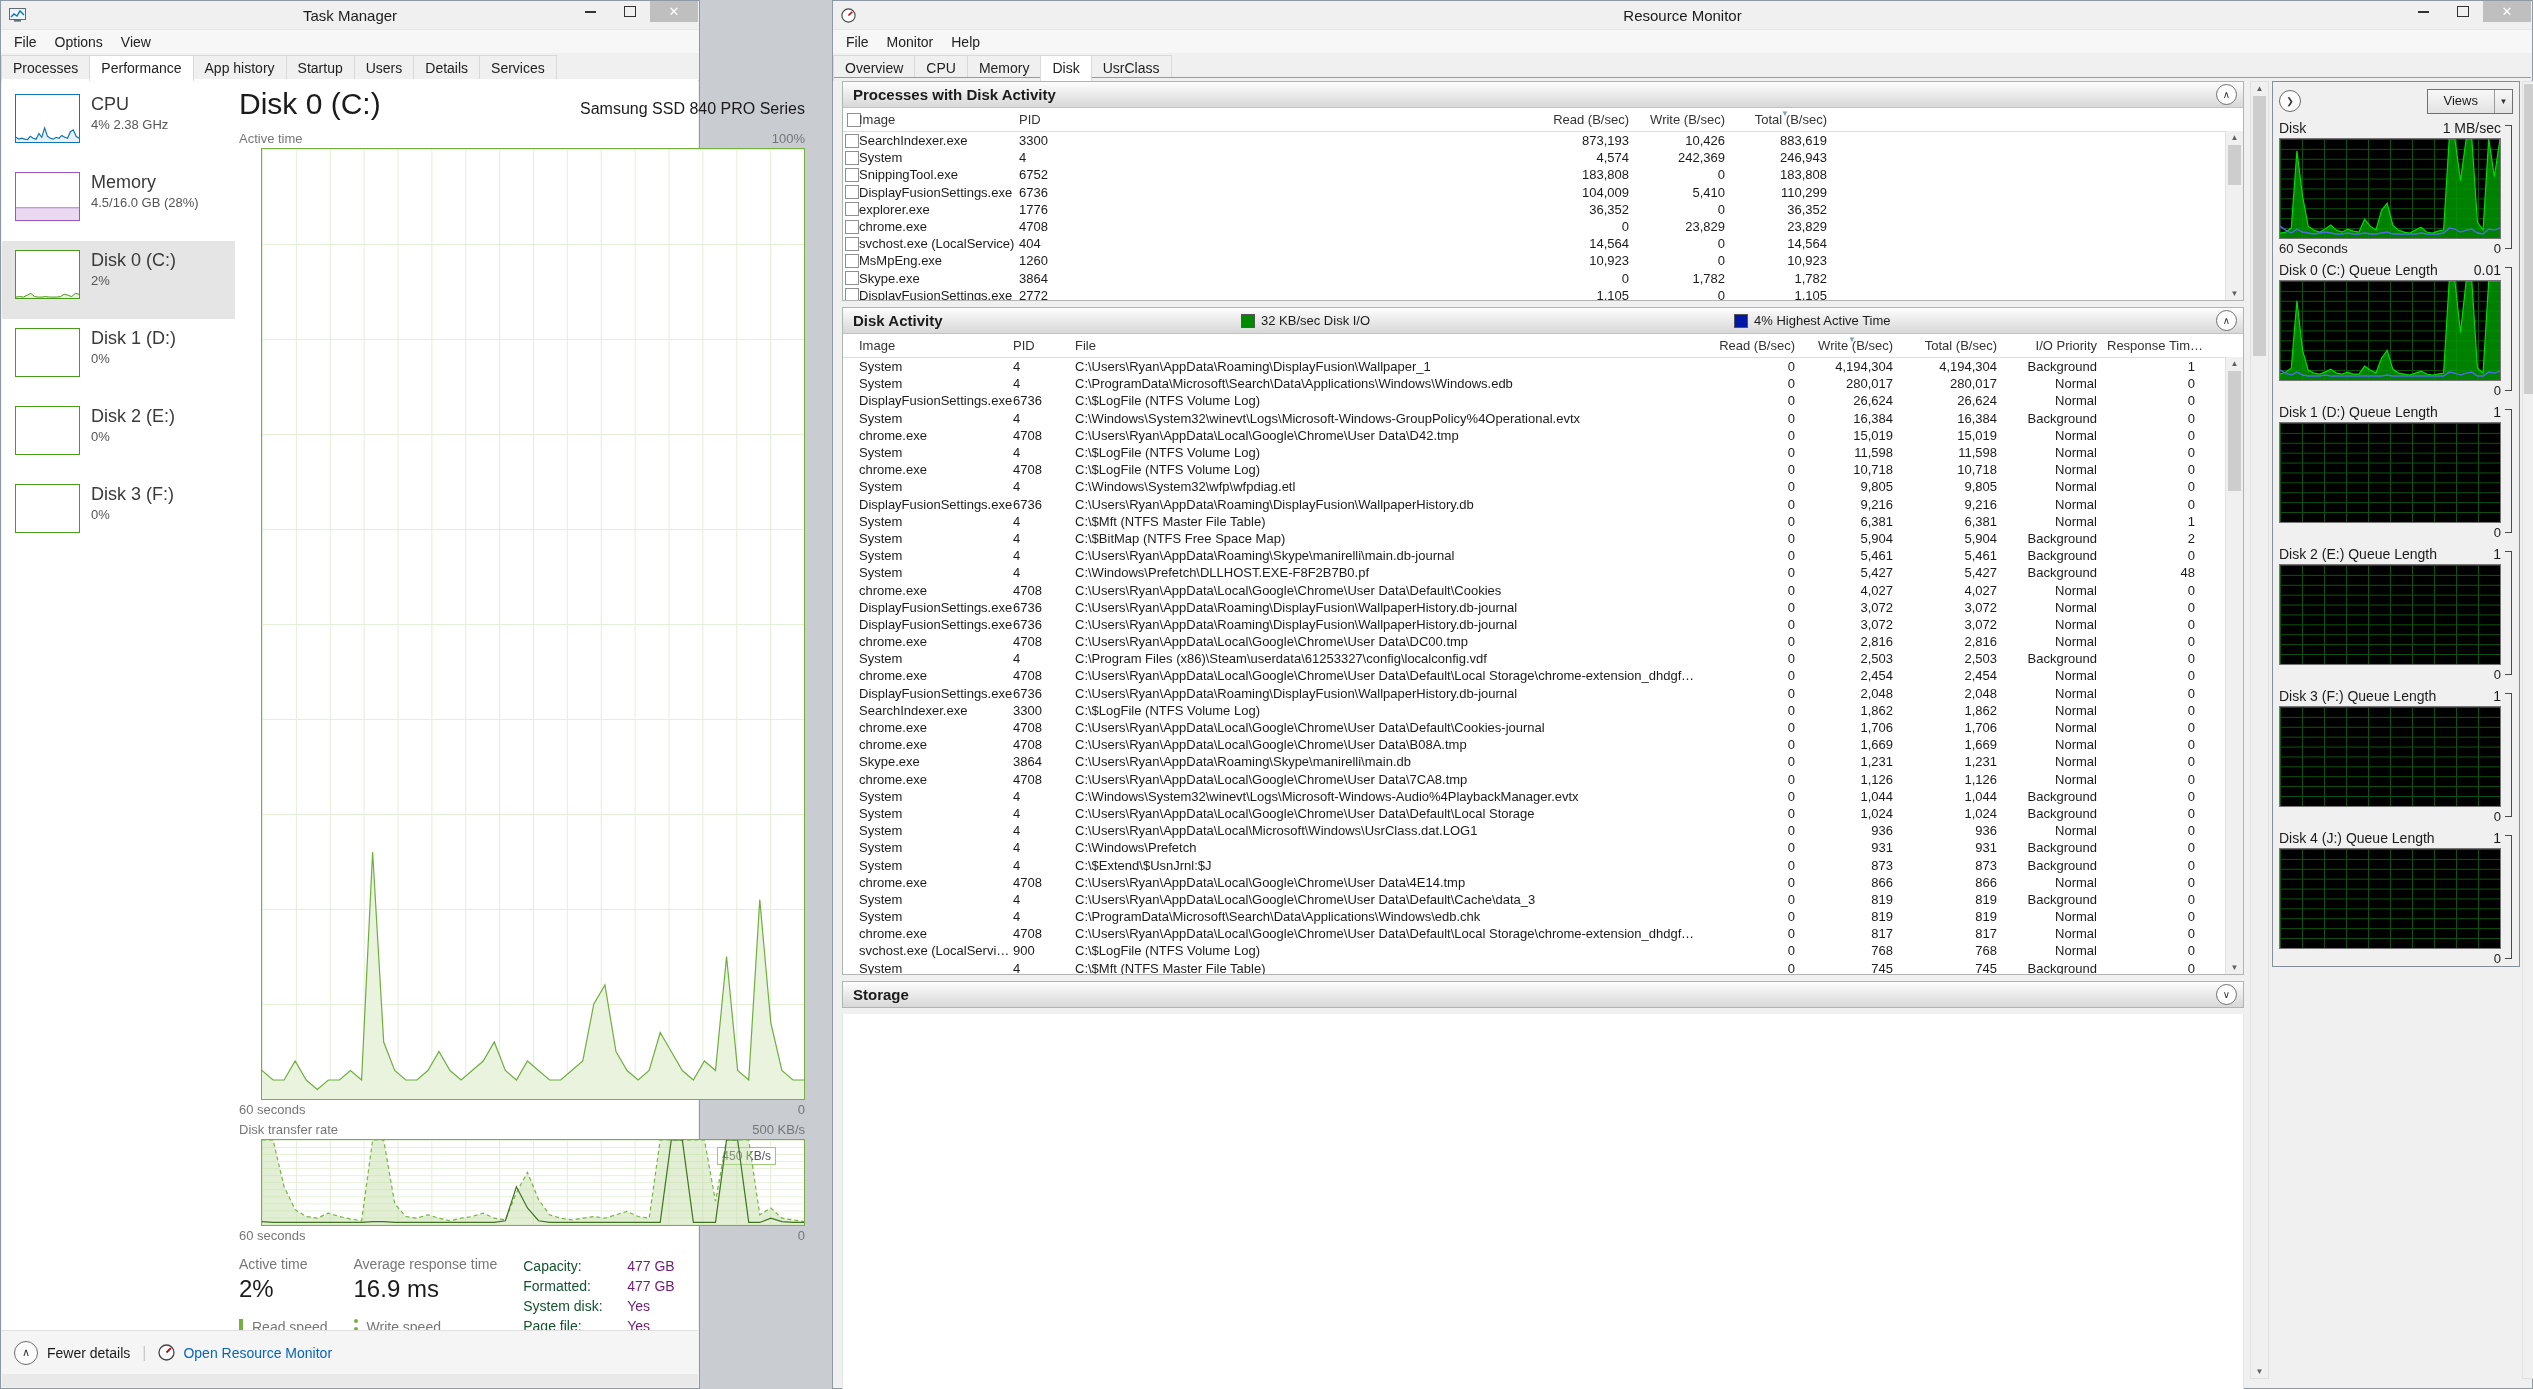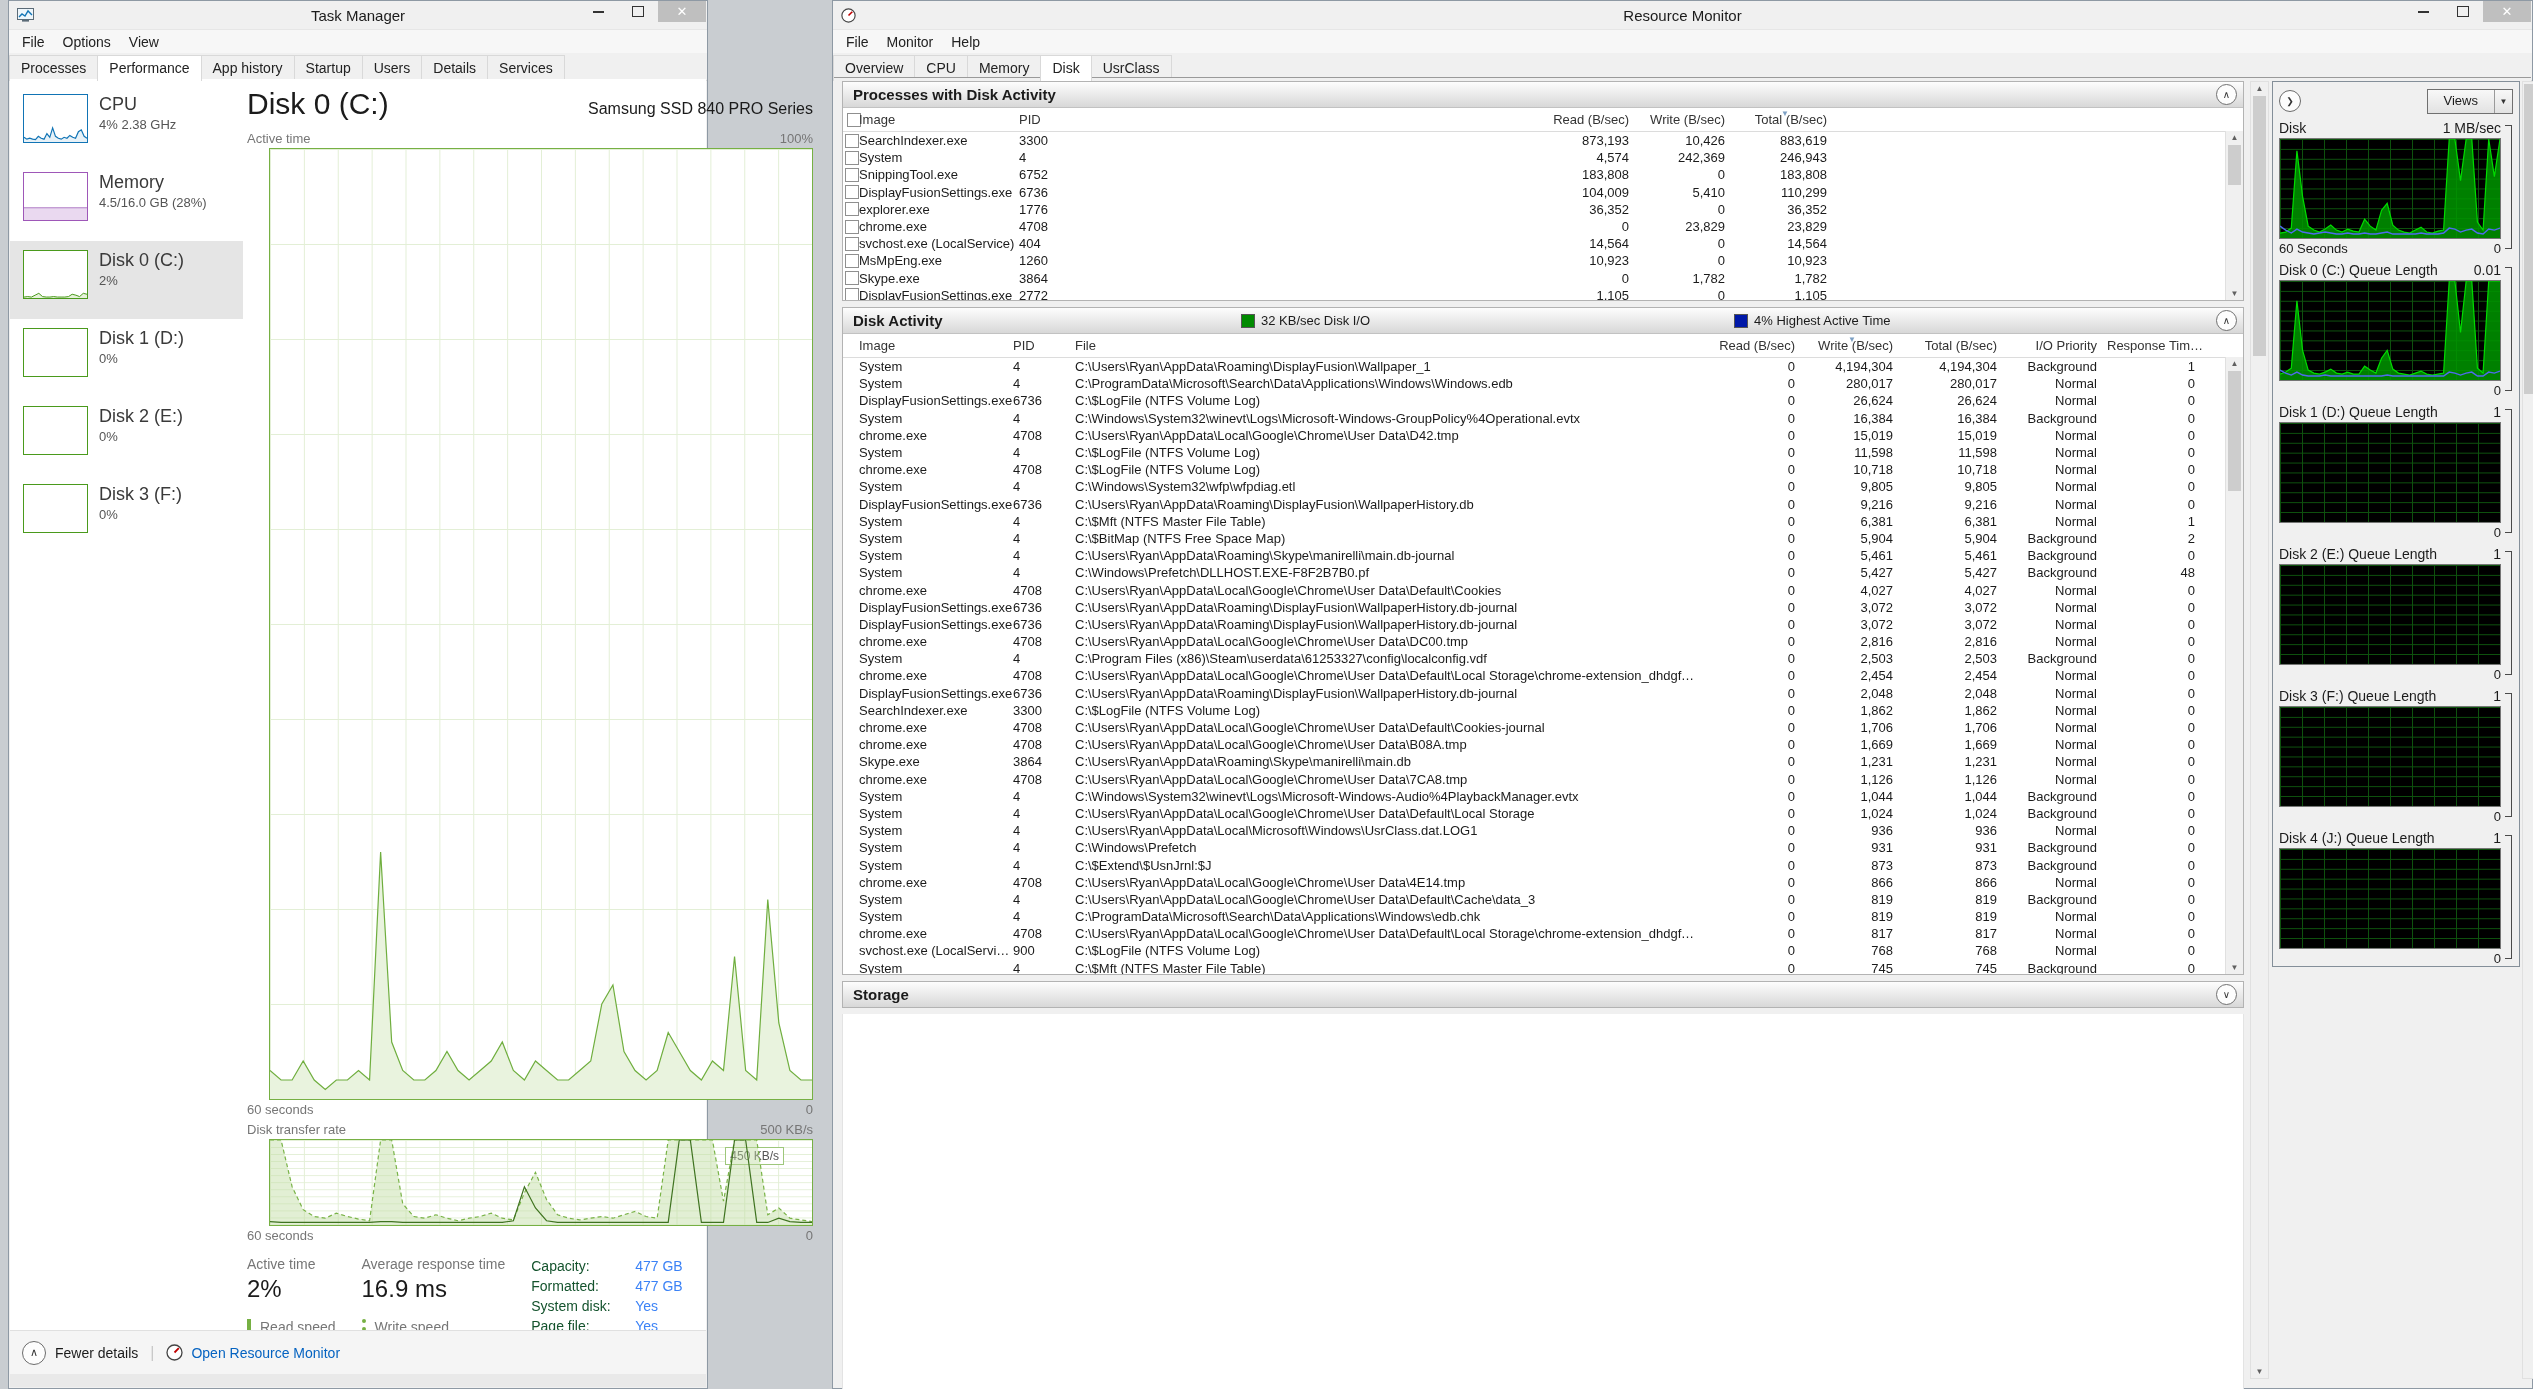--- a/index.html
+++ b/index.html
@@ -1,18 +1,18 @@
 <!DOCTYPE html>
 <html><head>
 <meta charset="utf-8">
 <style>
   html,body{margin:0;padding:0;background:#9fa4a9;font-family:"Liberation Sans",sans-serif;}
   .screen{position:relative;width:2533px;height:1389px;background:#c9cdd1;overflow:hidden;}
   .window{position:absolute;background:#f0f0f0;border:1px solid #8e99a4;box-sizing:border-box;}
-  .win-tm{left:8px;top:0;width:700px;height:1389px;}
+  .win-tm{left:0;top:0;width:700px;height:1389px;}
   .win-rm{left:832px;top:0;width:1701px;height:1389px;}
 
   
   .titlebar{position:relative;height:28px;display:flex;align-items:center;}
   .titlebar .title{position:absolute;left:0;right:0;text-align:center;font-size:15px;color:#1b1b1b;}
   .appicon{margin-left:8px;width:17px;height:15px;z-index:2;}
   .winbtns{position:absolute;right:1px;top:0;display:flex;height:21px;z-index:3;}
   .winbtn{width:40px;display:flex;align-items:center;justify-content:center;}
   .glyph-min{width:11px;height:2px;background:#333;}
   .glyph-max{width:10px;height:9px;border:1.5px solid #333;}
@@ -52,21 +52,21 @@
   .stat-col{margin-right:26px;}
   .stat-label{font-size:14px;color:#767676;white-space:nowrap;}
   .stat-value{font-size:24px;color:#1b1b1b;margin-top:3px;}
   .speed-box{margin-top:16px;padding-left:9px;}
   .speed-read{border-left:4px solid #76b043;}
   .speed-write{border-left:4px dotted #76b043;}
   .speed-value{font-size:22px;color:#1b1b1b;margin-top:2px;}
   .detail-grid{font-size:14px;}
   .drow{display:flex;height:20px;align-items:center;}
   .dlabel{width:104px;color:#14532d;}
-  .dvalue{color:#3b82f6;}
+  .dvalue{color:#701a75;}
 
   .tm-footer{position:absolute;left:1px;right:1px;bottom:14px;height:43px;border-top:1px solid #e0e0e0;background:#f5f5f5;display:flex;align-items:center;padding-left:12px;}
   .tm-footstrip{position:absolute;left:1px;right:1px;bottom:1px;height:13px;background:#e9e9e9;}
   .circle-btn{width:22px;height:22px;border-radius:50%;border:1px solid #6c6c6c;background:#fdfdfd;display:flex;align-items:center;justify-content:center;font-size:11px;color:#333;flex:none;}
   .fewer{font-size:14px;color:#1b1b1b;margin-left:9px;}
   .footer-sep{color:#c9c9c9;margin:0 12px;font-size:16px;}
   .rm-link{font-size:14px;color:#0563c1;margin-left:8px;}
   .gauge{width:17px;height:17px;}
 
   

